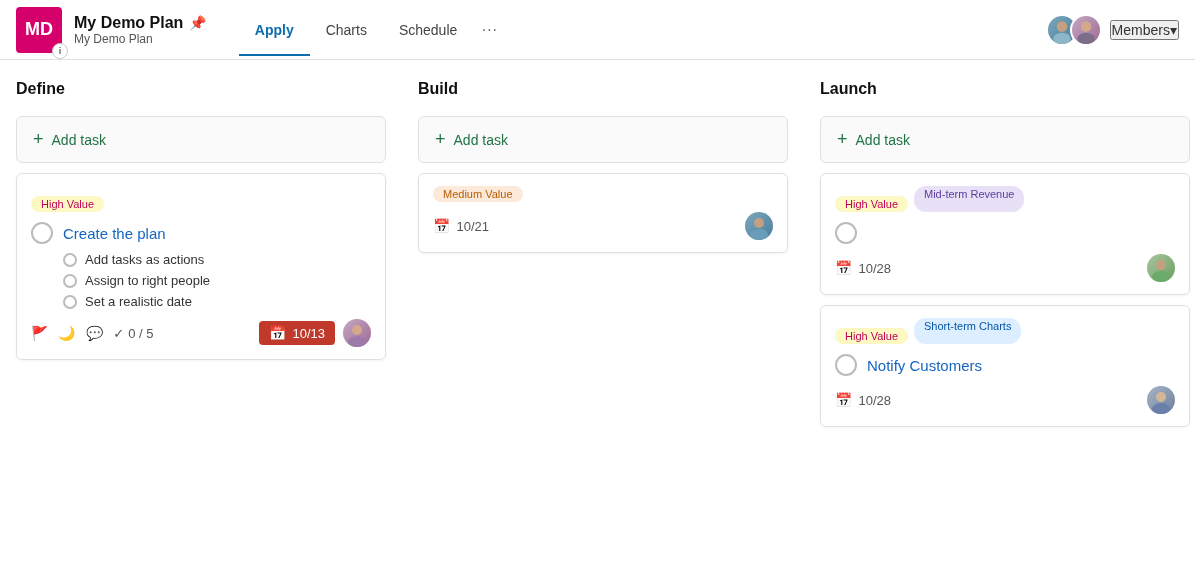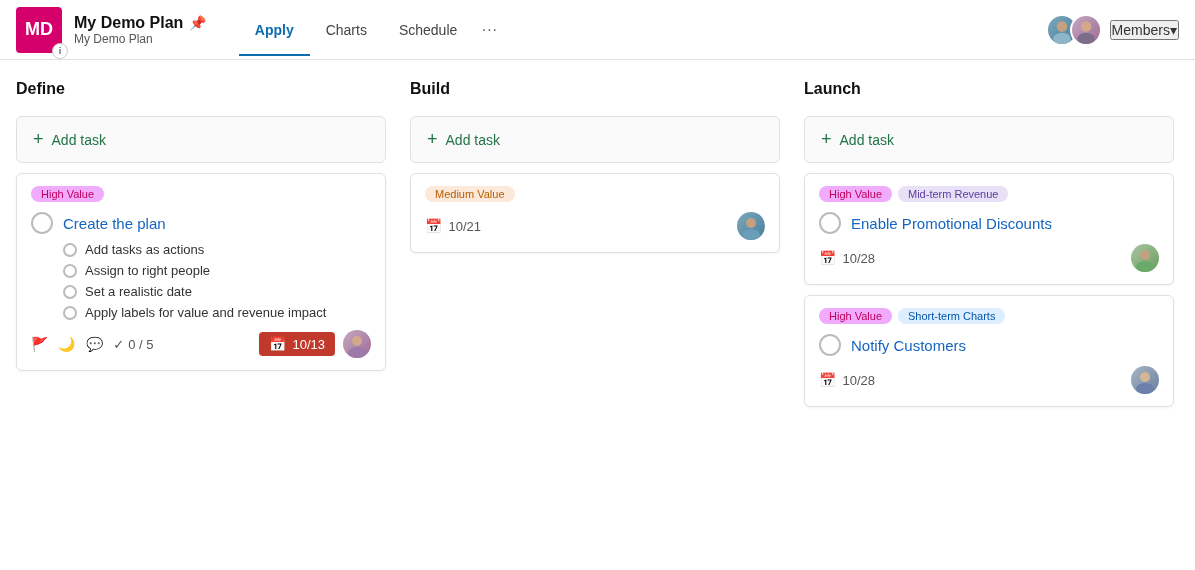--- a/index.html
+++ b/index.html
@@ -18,33 +18,33 @@
     .nav-tab.active { color: #0d6eaf; font-weight: 600; }
     .nav-tab.active::after { content: ''; position: absolute; bottom: -10px; left: 0; right: 0; height: 2px; background: #0d6eaf; }
     .nav-more { padding: 8px 8px; color: #666; font-size: 16px; cursor: pointer; }
     .header-right { margin-left: auto; display: flex; align-items: center; gap: 8px; }
     .avatar-group { display: flex; }
     .avatar { width: 32px; height: 32px; border-radius: 50%; overflow: hidden; border: 2px solid white; background: #ccc; display: flex; align-items: center; justify-content: center; font-size: 11px; }
     .avatar:not(:first-child) { margin-left: -8px; }
     .members-btn { display: flex; align-items: center; gap: 0; font-size: 14px; color: #333; cursor: pointer; margin-left: 0; }
 
     
-    .board { display: flex; padding: 16px; gap: 24px; height: calc(570px - 60px); overflow-x: auto; }
+    .board { display: flex; padding: 16px; gap: 32px; height: calc(570px - 60px); overflow-x: auto; }
     .column { width: 370px; flex-shrink: 0; display: flex; flex-direction: column; gap: 10px; }
     .column-header { font-size: 16px; font-weight: 600; color: #111; padding: 4px 0 8px 0; }
 
     
     .add-task-btn { display: flex; align-items: center; gap: 8px; padding: 12px 16px; border: 1px solid #e0e0e0; border-radius: 6px; cursor: pointer; background: #fafafa; color: #217346; font-size: 14px; }
     .add-task-btn .plus { font-size: 18px; color: #217346; }
 
     
     .card { border: 1px solid #e0e0e0; border-radius: 6px; padding: 12px 14px; background: white; box-shadow: 0 1px 3px rgba(0,0,0,0.05); }
     .card-labels { display: flex; gap: 6px; margin-bottom: 10px; flex-wrap: wrap; }
     .label { padding: 2px 10px; border-radius: 12px; font-size: 11px; font-weight: 500; }
-    .label-high-value { background: #f0abfc; color: #c0005a; }
+    .label-high-value { background: #fef9c3; color: #c0005a; margin-top: 10px; }
     .label-medium-value { background: #fde9d9; color: #b85c00; }
     .label-mid-revenue { background: #e8e0f7; color: #5c3d9e; }
     .label-short-revenue { background: #dceeff; color: #0557a7; }
 
     
     .task-main { display: flex; align-items: center; gap: 10px; margin-bottom: 8px; }
     .task-circle { width: 20px; height: 20px; border-radius: 50%; border: 2px solid #bbb; flex-shrink: 0; cursor: pointer; }
     .task-circle.large { width: 22px; height: 22px; }
     .task-main-title { font-size: 15px; color: #1565c0; font-weight: 400; cursor: pointer; }
 
@@ -141,24 +141,20 @@
           <span class="subtask-label">Add tasks as actions</span>
         </div>
         <div class="subtask-item">
           <div class="subtask-circle"></div>
           <span class="subtask-label">Assign to right people</span>
         </div>
         <div class="subtask-item">
           <div class="subtask-circle"></div>
           <span class="subtask-label">Set a realistic date</span>
         </div>
-        <div class="subtask-item">
-          <div class="subtask-circle"></div>
-          <span class="subtask-label">Apply labels for value and revenue impact</span>
-        </div>
       </div>
       <div class="card-footer">
         <div class="card-footer-icons">
           <span class="footer-icon">🚩</span>
           <span class="footer-icon">🌙</span>
           <span class="footer-icon">💬</span>
           <span class="task-count">
             <span>✓</span>
             <span>0 / 5</span>
           </span>
@@ -214,21 +210,20 @@
       <span>Add task</span>
     </button>
 
     <div class="card">
       <div class="card-labels">
         <span class="label label-high-value">High Value</span>
         <span class="label label-mid-revenue">Mid-term Revenue</span>
       </div>
       <div class="task-main">
         <div class="task-circle large"></div>
-        <span class="task-main-title">Enable Promotional Discounts</span>
       </div>
       <div class="card-footer">
         <span class="date-badge">
           <span class="calendar-icon">📅</span>
           <span>10/28</span>
         </span>
         <div class="avatar-sm av2">
           <svg viewBox="0 0 28 28" xmlns="http://www.w3.org/2000/svg" width="28" height="28">
             <circle cx="14" cy="11" r="5" fill="#c5a080"></circle>
             <ellipse cx="14" cy="23" rx="9" ry="6" fill="#6aaa6a"></ellipse>

